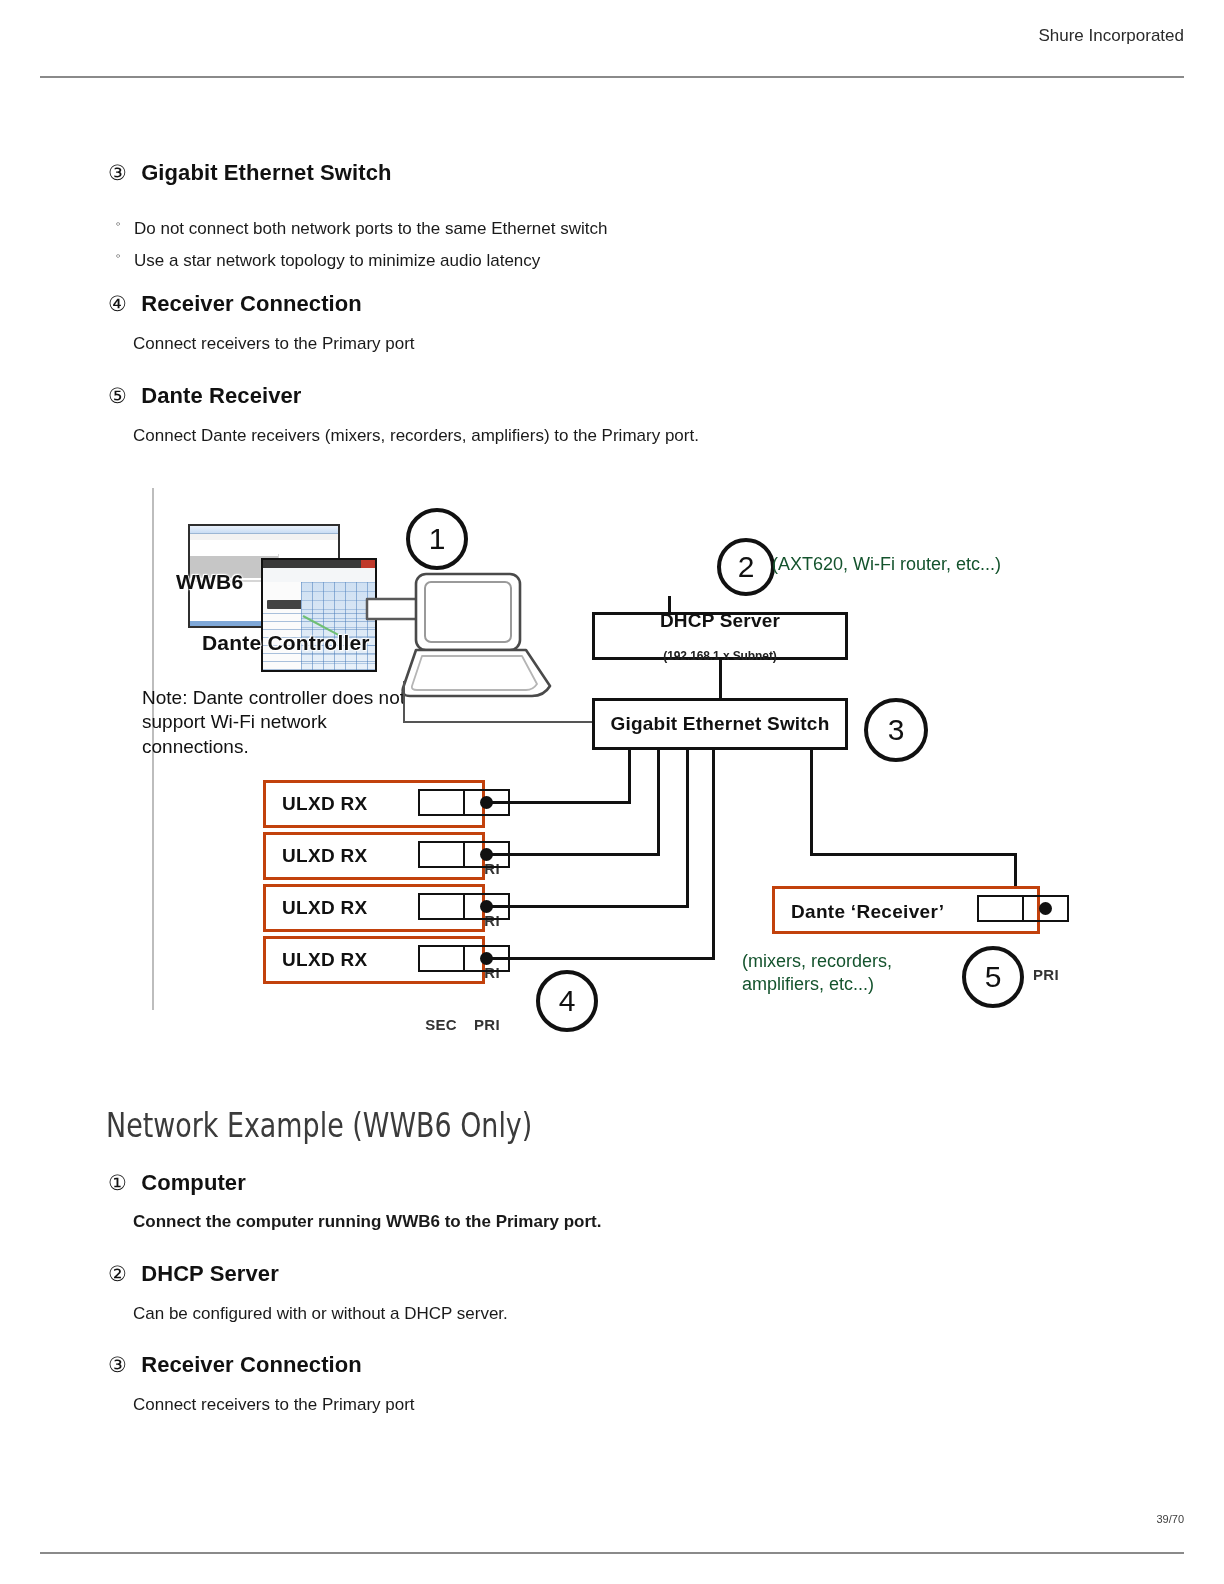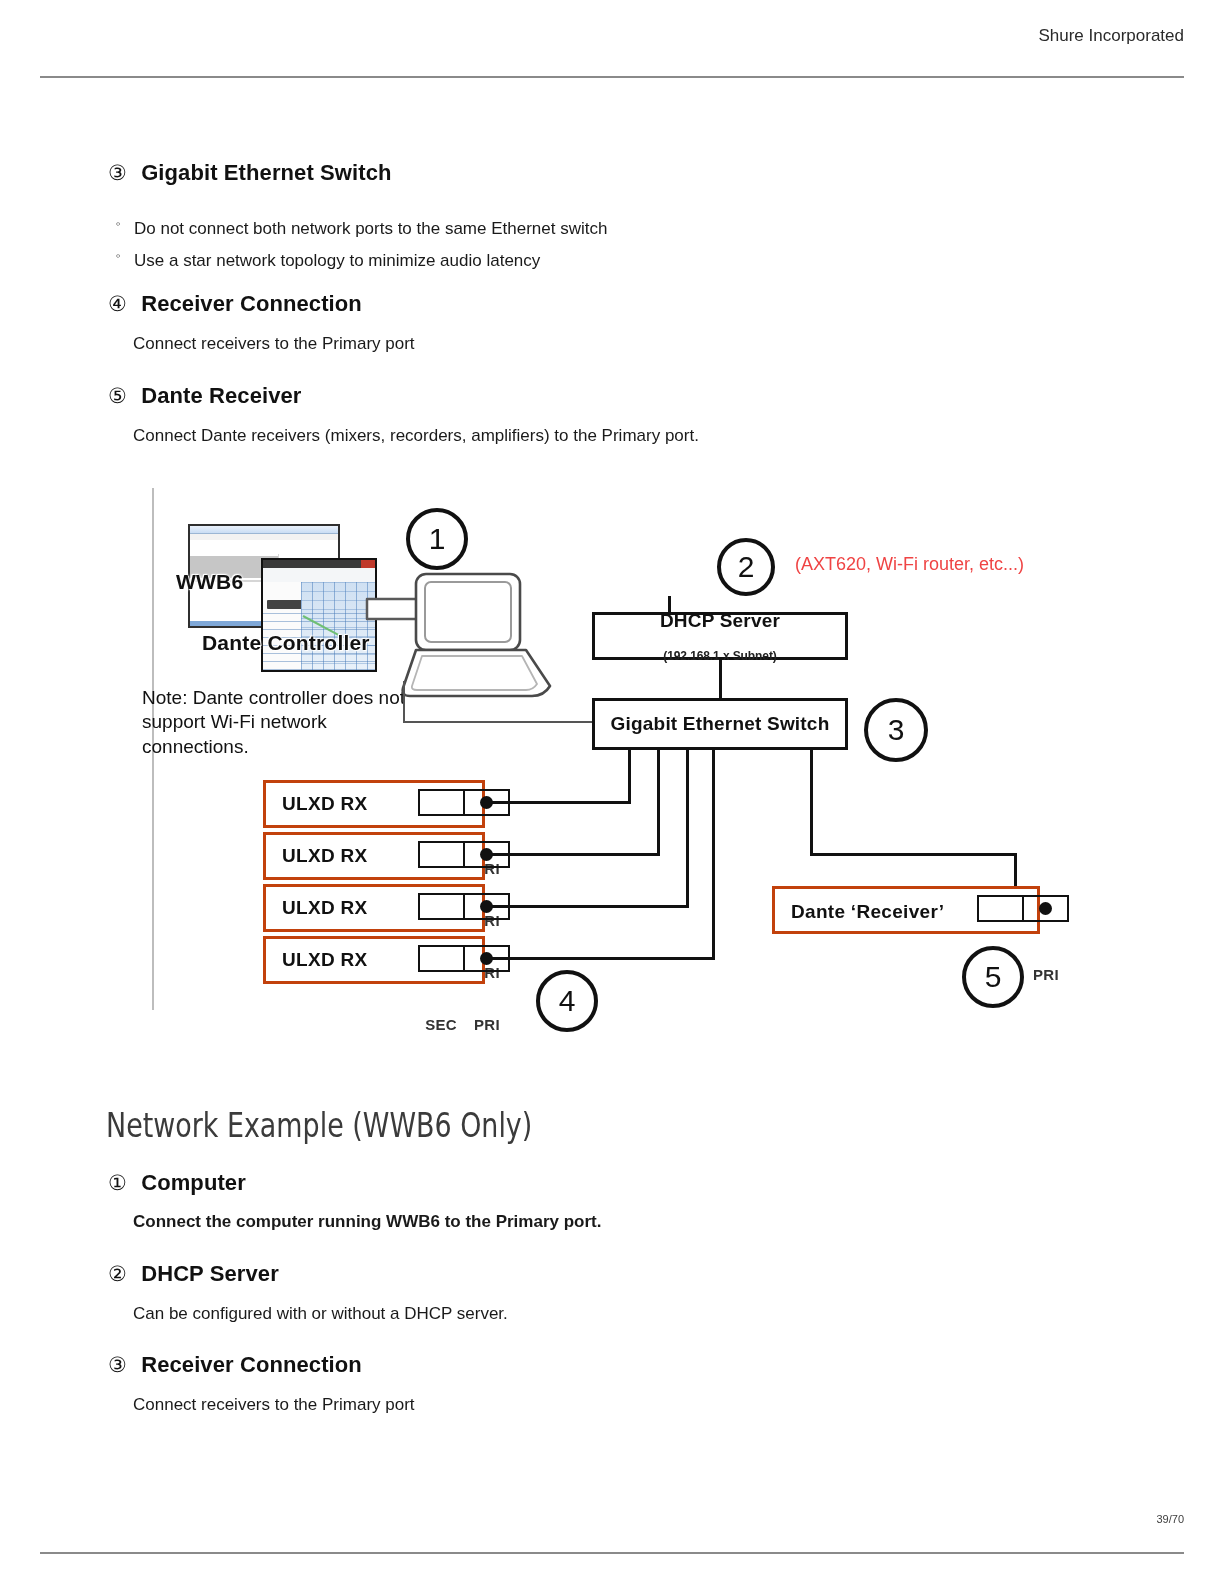--- a/index.html
+++ b/index.html
@@ -45,21 +45,21 @@
   .ports .p{flex:1;position:relative;}
   .ports .p+.p{border-left:2px solid #111;}
   .ports .dot{position:absolute;left:50%;top:50%;width:13px;height:13px;margin:-6.5px 0 0 -6.5px;border-radius:50%;background:#111;}
   .portlbl{position:absolute;width:92px;display:flex;font-size:15px;font-weight:bold;color:#333;letter-spacing:.3px;margin-top:44px;}
   .portlbl span{flex:1;text-align:center;}
 
   .circnum{position:absolute;border:4px solid #111;border-radius:50%;
     display:flex;align-items:center;justify-content:center;
     font-size:30px;color:#111;background:#fff;font-weight:400;}
 
-  .dgcap{position:absolute;font-size:18px;color:#ef4444;line-height:1.26;padding-left:23px;}
+  .dgcap{position:absolute;font-size:18px;color:#14532d;line-height:1.26;}
   .note{position:absolute;font-size:19px;color:#111;line-height:1.28;}
 
   .wire{position:absolute;background:#111;}
   .wire.h{height:3px;}
   .wire.v{width:3px;}
   .wire-thin{position:absolute;background:#555;}
   .wire-thin.h{height:2px;}
   .wire-thin.v{width:2px;}
 
   
@@ -274,20 +274,24 @@
         <div class="p">
             <span class="dot"></span>
           </div>
       </div>
       <div class="portlbl" style="left:202px;top:33px;">
         <span>SEC</span>
         <span>PRI</span>
       </div>
     </div>
 
+    <div class="dgcap" style="left:592px;top:462px;width:220px;">
+      <div>(mixers, recorders,</div>
+      <div>amplifiers, etc...)</div>
+    </div>
 
     <div class="circnum" style="left:812px;top:458px;width:54px;height:54px;">5</div>
   </div>
 
   <div class="sec-title" style="left:106px;top:1105px;">Network Example (WWB6 Only)</div>
 
   <div class="h-num" style="left:108px;top:1170px;">
     <span class="circ" style="margin-right: 8px;">①</span>
     <span>Computer</span>
   </div>

